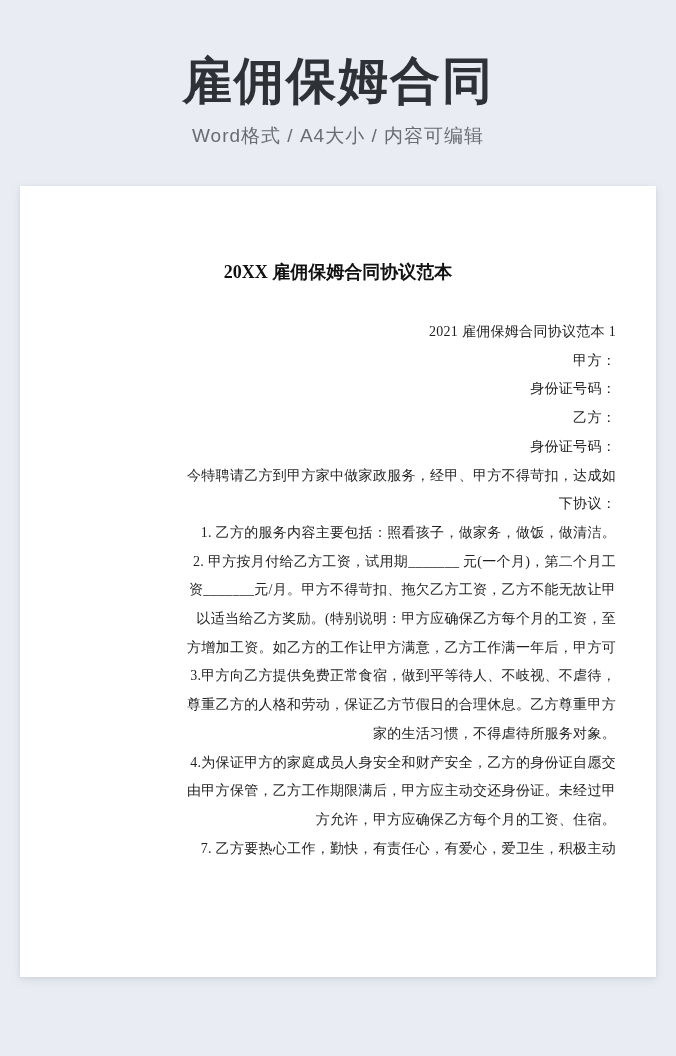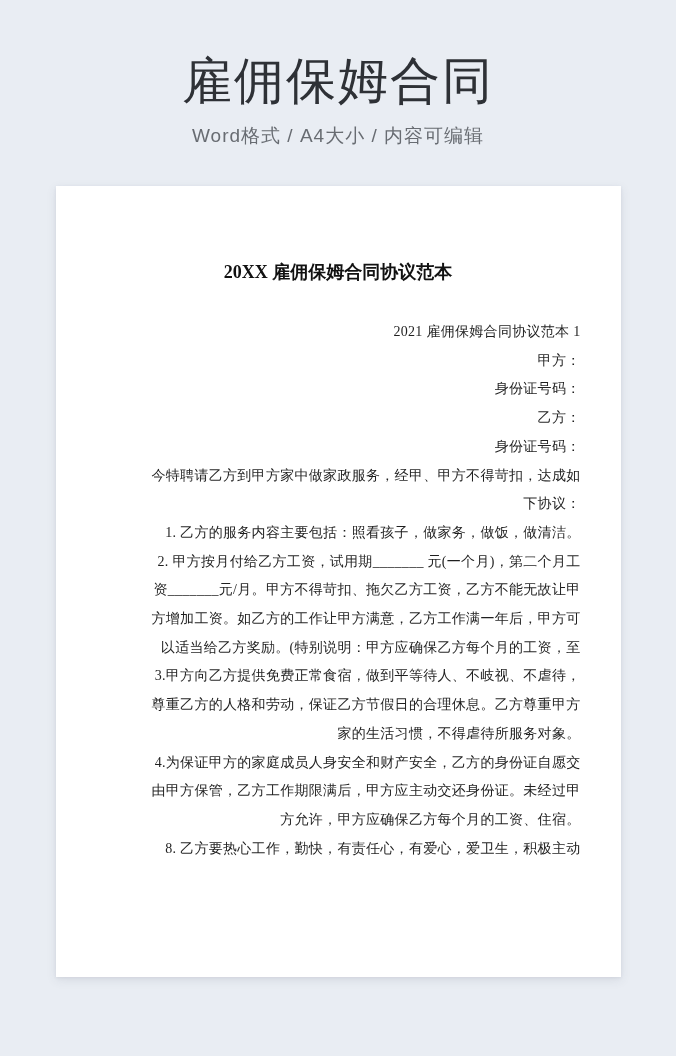--- a/index.html
+++ b/index.html
@@ -13,34 +13,34 @@
     overflow: hidden;
     font-family: "Liberation Sans", "DejaVu Sans", sans-serif;
   }
   .banner {
     padding-top: 50px;
     text-align: center;
   }
   .banner-title {
     font-size: 50px;
     line-height: 62px;
-    font-weight: 400;
+    font-weight: 700;
     color: #2e3136;
     letter-spacing: 2px;
   }
   .banner-subtitle {
     margin-top: 8px;
     font-size: 19px;
     line-height: 32px;
     font-weight: 400;
     color: #686c72;
     letter-spacing: 1px;
   }
   .doc-page {
-    width: 565px;
+    width: 636px;
     height: 791px;
     margin: 34px auto 0 auto;
     background: #ffffff;
     box-shadow: 0 3px 10px rgba(60, 70, 90, 0.10), 0 1px 3px rgba(60, 70, 90, 0.08);
     font-family: "Liberation Serif", "DejaVu Serif", serif;
     color: #1f1f1f;
   }
   .doc-title {
     padding-top: 74px;
     text-align: center;
@@ -94,30 +94,30 @@
       <div class="doc-para">
         <div class="doc-line">今特聘请乙方到甲方家中做家政服务，经甲、甲方不得苛扣，达成如</div>
         <div class="doc-line">下协议：</div>
       </div>
       <div class="doc-para">
         <div class="doc-line">1. 乙方的服务内容主要包括：照看孩子，做家务，做饭，做清洁。</div>
       </div>
       <div class="doc-para">
         <div class="doc-line">2. 甲方按月付给乙方工资，试用期_______ 元(一个月)，第二个月工</div>
         <div class="doc-line">资_______元/月。甲方不得苛扣、拖欠乙方工资，乙方不能无故让甲</div>
+        <div class="doc-line">以适当给乙方奖励。(特别说明：甲方应确保乙方每个月的工资，至</div>
         <div class="doc-line">方增加工资。如乙方的工作让甲方满意，乙方工作满一年后，甲方可</div>
-        <div class="doc-line">以适当给乙方奖励。(特别说明：甲方应确保乙方每个月的工资，至</div>
       </div>
       <div class="doc-para">
         <div class="doc-line">3.甲方向乙方提供免费正常食宿，做到平等待人、不岐视、不虐待，</div>
         <div class="doc-line">尊重乙方的人格和劳动，保证乙方节假日的合理休息。乙方尊重甲方</div>
         <div class="doc-line">家的生活习惯，不得虐待所服务对象。</div>
       </div>
       <div class="doc-para">
         <div class="doc-line">4.为保证甲方的家庭成员人身安全和财产安全，乙方的身份证自愿交</div>
         <div class="doc-line">由甲方保管，乙方工作期限满后，甲方应主动交还身份证。未经过甲</div>
         <div class="doc-line">方允许，甲方应确保乙方每个月的工资、住宿。</div>
       </div>
       <div class="doc-para">
-        <div class="doc-line">8. 乙方要热心工作，勤快，有责任心，有爱心，爱卫生，积极主动</div>
+        <div class="doc-line">7. 乙方要热心工作，勤快，有责任心，有爱心，爱卫生，积极主动</div>
       </div>
     </div>
 </div>
 
 </body></html>

